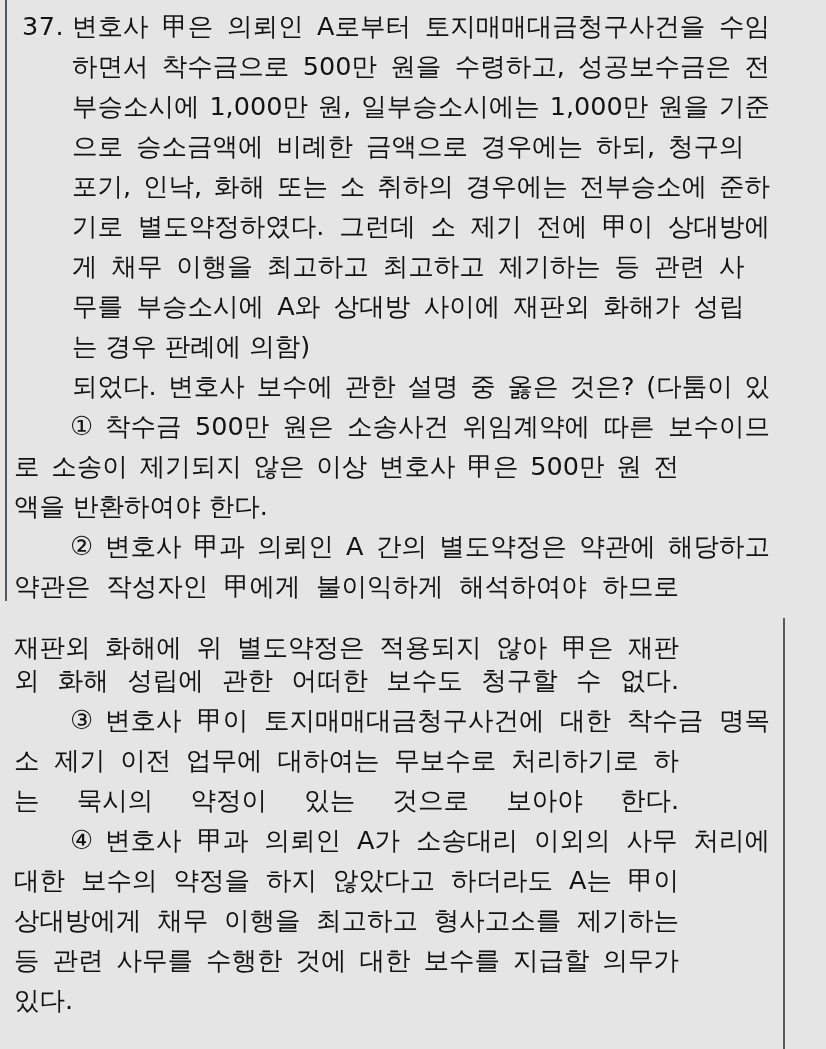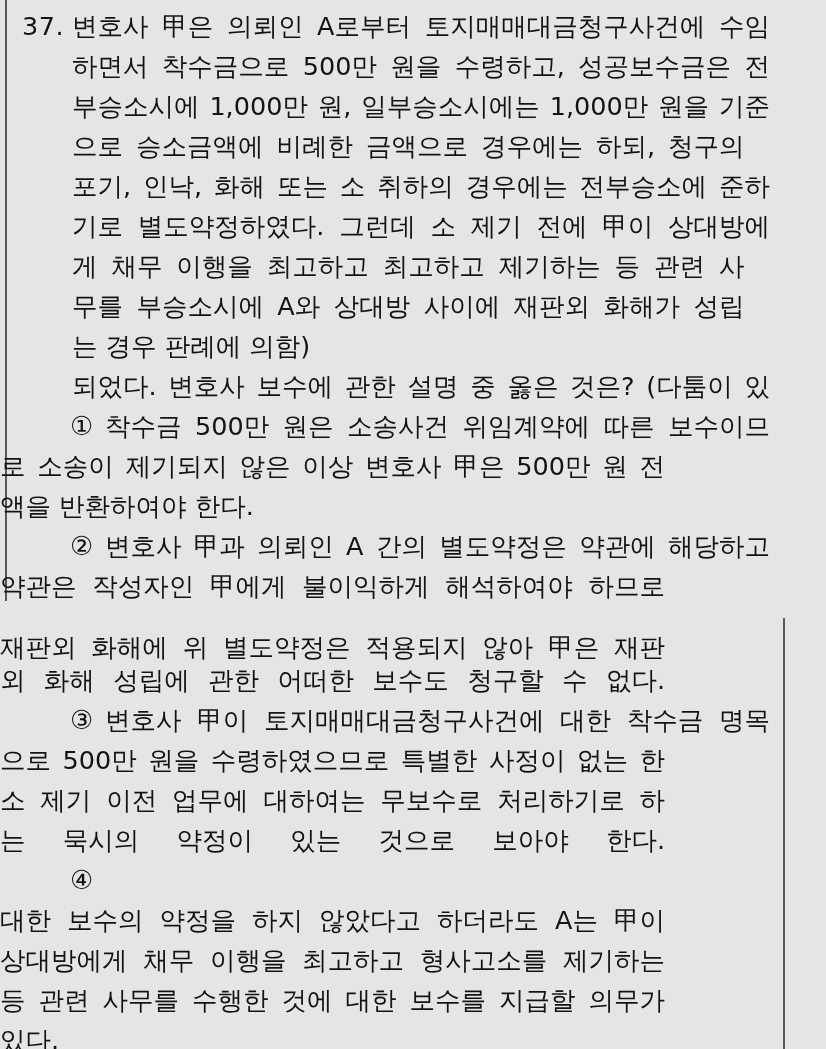--- a/index.html
+++ b/index.html
@@ -87,20 +87,21 @@
     position: absolute;
     left: 70px;
     top: 0;
     font-size: 26px;
     line-height: 40px;
   }
   .opt-first {
     padding-left: 105px;
   }
   .opt-cont {
+    margin-left: 14px;
   }
 
   
   .page-gap {
     height: 54px;
     line-height: 54px;
     padding-top: 14px;
     box-sizing: border-box;
   }
 </style>
@@ -110,21 +111,21 @@
 <div id="page">
 
   <div class="scan-edge-left"></div>
   <div class="scan-edge-right"></div>
 
   <div class="content">
     <div class="q-block">
 
       <div class="line stem-first">
         <span class="num">37.</span>
-        <span style="word-spacing: 5.6px;">변호사 甲은 의뢰인 A로부터 토지매매대금청구사건에 수임</span>
+        <span style="word-spacing: 5.6px;">변호사 甲은 의뢰인 A로부터 토지매매대금청구사건을 수임</span>
       </div>
       <div class="line stem-cont">
         <span style="word-spacing: 5.26px; margin-top: 36px;">하면서 착수금으로 500만 원을 수령하고, 성공보수금은 전</span>
       </div>
       <div class="line stem-cont">
         <span style="word-spacing: 1.79px;">부승소시에 1,000만 원, 일부승소시에는 1,000만 원을 기준</span>
       </div>
       <div class="line stem-cont">
         <span style="word-spacing: 4.88px;">으로 승소금액에 비례한 금액으로 경우에는 하되, 청구의</span>
       </div>
@@ -170,31 +171,29 @@
       </div>
       <div class="line opt-cont">
         <span style="word-spacing: 10.26px;">외 화해 성립에 관한 어떠한 보수도 청구할 수 없다.</span>
       </div>
 
       <div class="line opt-first">
         <span class="marker">③</span>
         <span style="word-spacing: 7.59px;">변호사 甲이 토지매매대금청구사건에 대한 착수금 명목</span>
       </div>
       <div class="line opt-cont">
-        <span style="word-spacing: 3.44px;">으로 500만 원을 수령하였으므로 특별한 사정이 없는 한</span>
-      </div>
-      <div class="line opt-cont">
         <span style="word-spacing: 6.75px;">소 제기 이전 업무에 대하여는 무보수로 처리하기로 하</span>
       </div>
       <div class="line opt-cont">
         <span style="word-spacing: 29.13px;">는 묵시의 약정이 있는 것으로 보아야 한다.</span>
       </div>
 
       <div class="line opt-first">
         <span class="marker">④</span>
+        <span style="word-spacing: 7.9px;">변호사 甲과 의뢰인 A가 소송대리 이외의 사무 처리에</span>
       </div>
       <div class="line opt-cont">
         <span style="word-spacing: 7.9px;">대한 보수의 약정을 하지 않았다고 하더라도 A는 甲이</span>
       </div>
       <div class="line opt-cont">
         <span style="word-spacing: 7.59px;">상대방에게 채무 이행을 최고하고 형사고소를 제기하는</span>
       </div>
       <div class="line opt-cont">
         <span style="word-spacing: 4.89px;">등 관련 사무를 수행한 것에 대한 보수를 지급할 의무가</span>
       </div>

